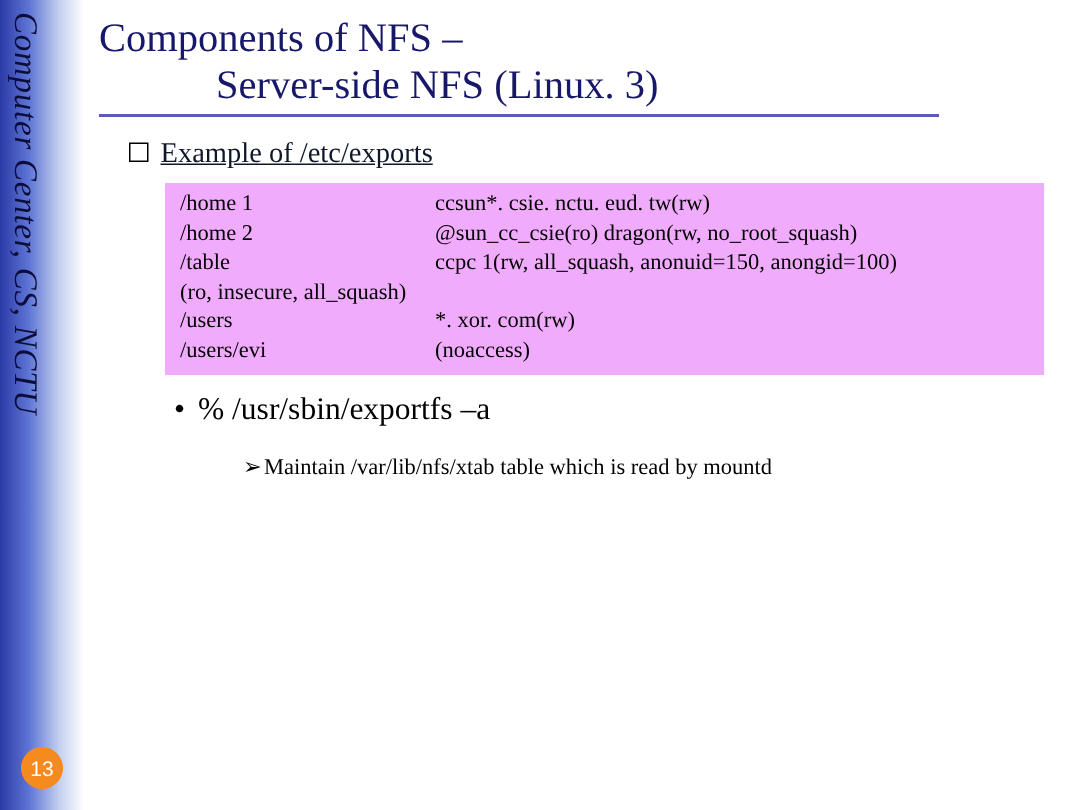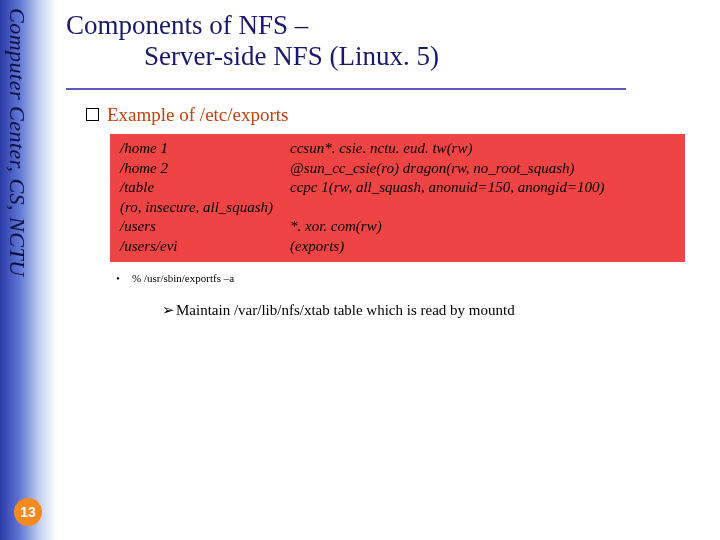--- a/index.html
+++ b/index.html
@@ -41,79 +41,78 @@
     width: 28px;
     height: 28px;
     border-radius: 50%;
     background: #f58b1f;
     color: #ffffff;
     font-family: Arial, sans-serif;
     font-size: 14px;
     display: flex;
     align-items: center;
     justify-content: center;
-    font-weight: bold;
   }
   .content {
     position: absolute;
     left: 66px;
     right: 12px;
     top: 10px;
   }
   .title-block {
     font-size: 27px;
     color: #18186a;
     line-height: 1.15;
-    margin-bottom: 16px;
+    margin-bottom: 4px;
   }
   .title-line2 {
     padding-left: 78px;
   }
   .title-rule {
     border: none;
     border-top: 2px solid #5b5bbf;
     margin: 4px 0 14px 0;
     width: 560px;
   }
   .bullet-line {
     font-size: 19px;
-    color: #c2410c;
+    color: #0f172a;
     margin: 2px 0 8px 20px;
+    text-decoration: underline;
   }
   .bullet-line .sq {
     display: inline-block;
     width: 11px;
     height: 11px;
     border: 1.5px solid #000;
     margin-right: 8px;
     position: relative;
     top: 0px;
   }
   .code-box {
-    background: #ef4444;
+    background: #f0abfc;
     margin: 0 0 10px 44px;
-    padding: 5px 13px 6px 10px;
+    padding: 5px 24px 6px 10px;
     width: 552px;
     font-size: 15px;
     line-height: 1.3;
-    font-style: italic;
   }
   .code-row {
     display: flex;
   }
   .code-left {
     width: 170px;
     flex: 0 0 170px;
   }
   .code-right {
     flex: 1;
   }
   .sub1 {
     margin-left: 50px;
-    font-size: 11px;
+    font-size: 21px;
     margin-top: 6px;
   }
   .sub1 .dot {
     display: inline-block;
     width: 16px;
   }
   .sub2 {
     margin-left: 96px;
     font-size: 15px;
     margin-top: 17px;
@@ -127,21 +126,21 @@
 <body>
 
 <div class="sidebar-gradient"></div>
 <div class="sidebar-text">Computer Center, CS, NCTU</div>
 <div class="page-number">13</div>
 
 <div class="content">
 
   <div class="title-block">
     <div>Components of NFS –</div>
-    <div class="title-line2">Server-side NFS (Linux. 5)</div>
+    <div class="title-line2">Server-side NFS (Linux. 3)</div>
   </div>
   <hr class="title-rule">
 
   <div class="bullet-line">
     <span class="sq"></span><span>Example of /etc/exports</span>
   </div>
 
   <div class="code-box">
     <div class="code-row">
       <div class="code-left">/home 1</div>
@@ -157,21 +156,21 @@
     </div>
     <div class="code-row">
       <div class="code-right">(ro, insecure, all_squash)</div>
     </div>
     <div class="code-row">
       <div class="code-left">/users</div>
       <div class="code-right">*. xor. com(rw)</div>
     </div>
     <div class="code-row">
       <div class="code-left">/users/evi</div>
-      <div class="code-right">(exports)</div>
+      <div class="code-right">(noaccess)</div>
     </div>
   </div>
 
 
   <div class="sub1">
     <span class="dot">•</span><span>% /usr/sbin/exportfs –a</span>
   </div>
 
   <div class="sub2">
     <span class="arrow">➢</span><span>Maintain /var/lib/nfs/xtab table which is read by mountd</span>

